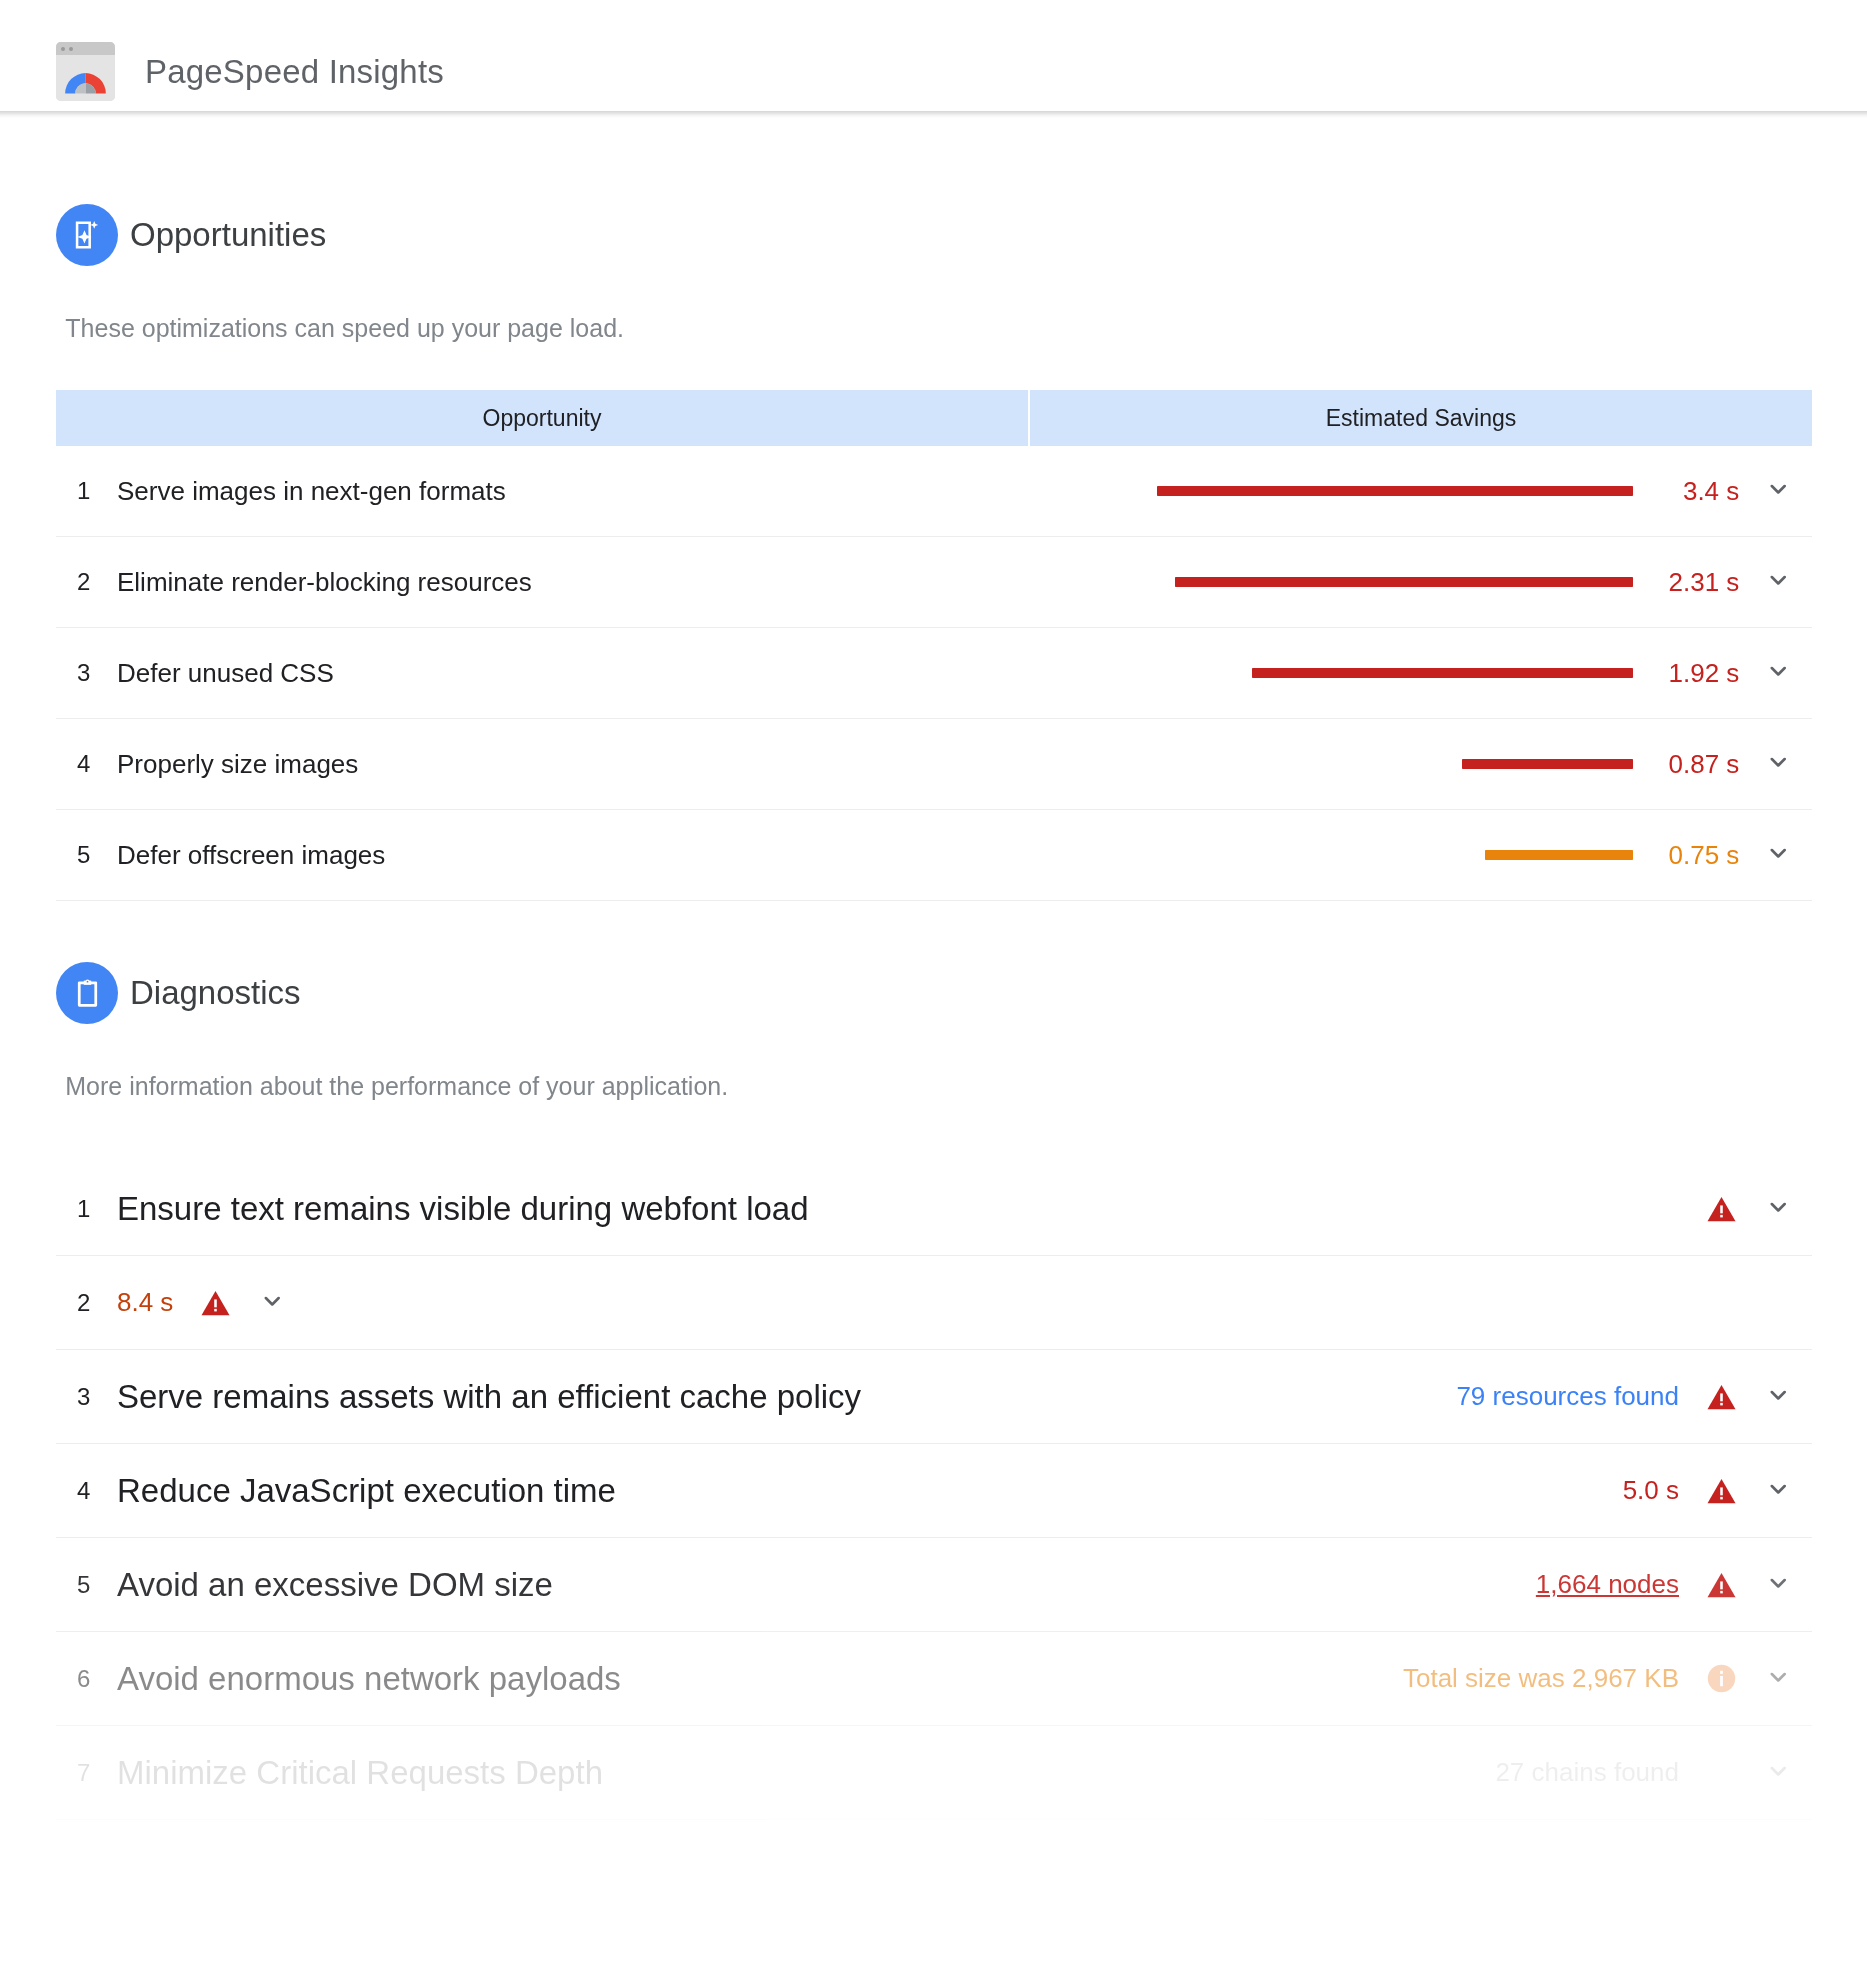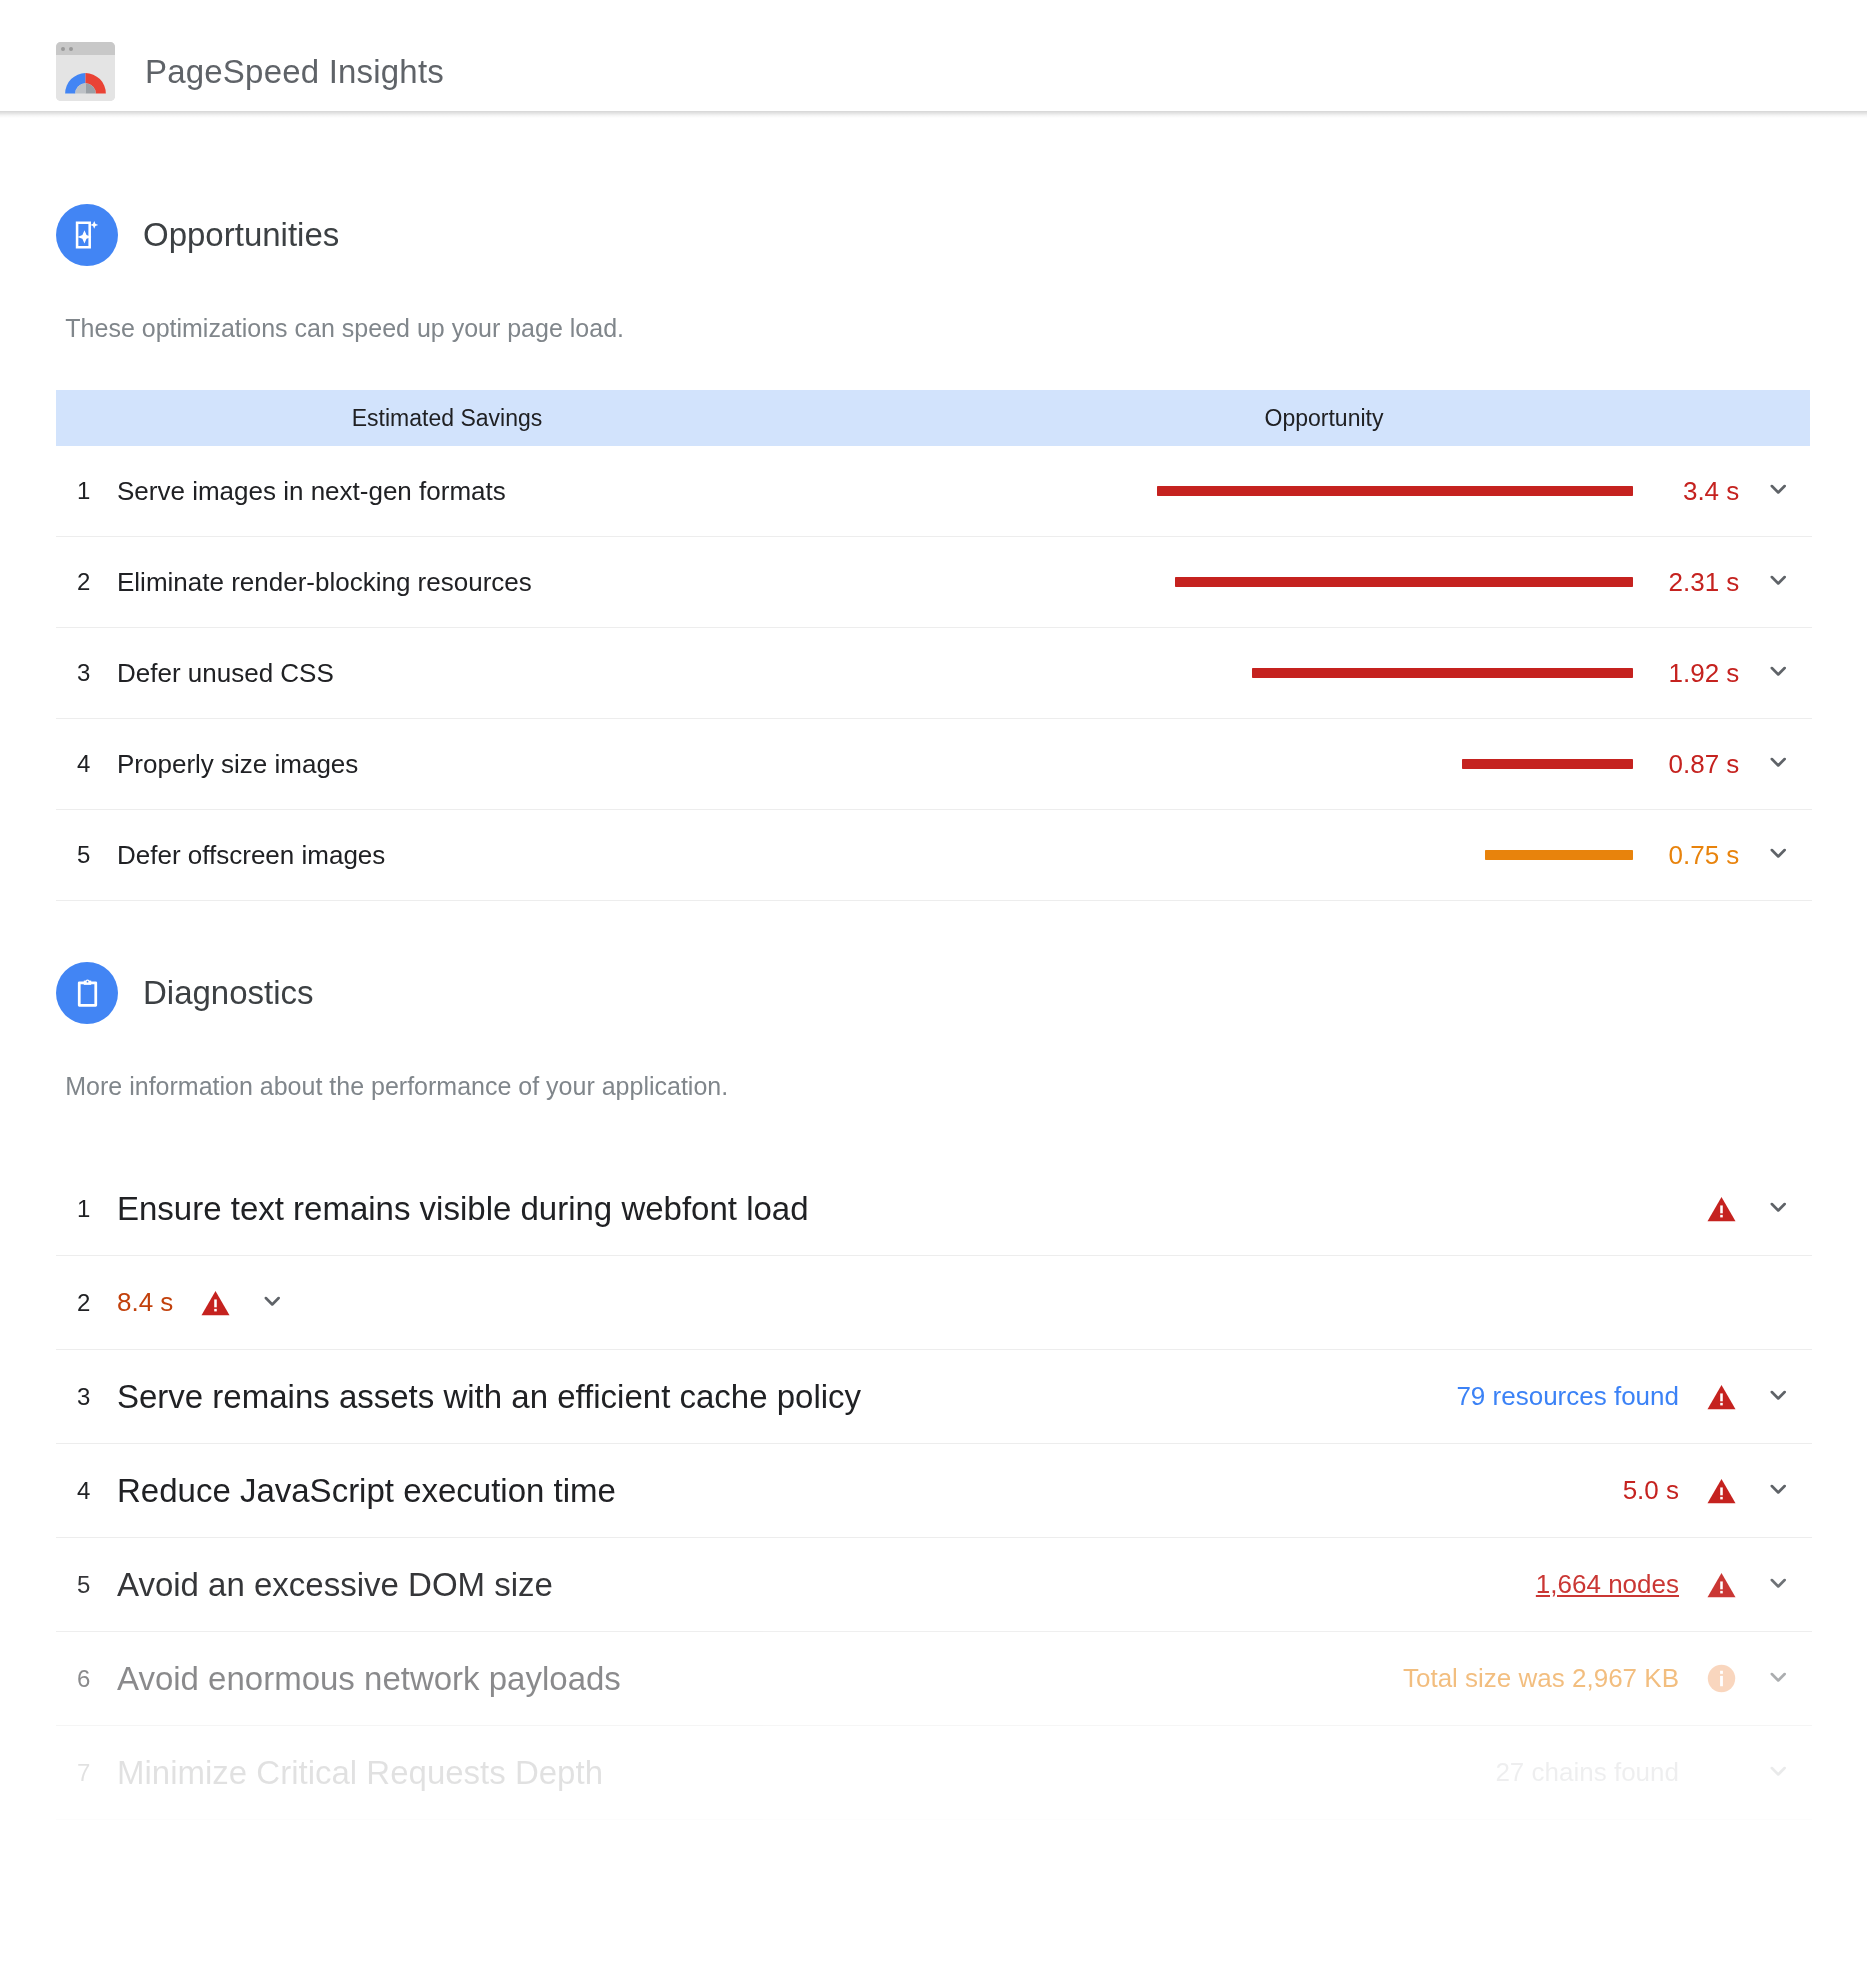--- a/index.html
+++ b/index.html
@@ -61,21 +61,21 @@
   }
 
   
   .page { padding: 0 56px; position: relative; }
 
   .section { margin-top: 0; }
 
   .section-head {
     display: flex;
     align-items: center;
-    gap: 25px;
+    gap: 12px;
     padding-top: 61px;
   }
   .section-icon {
     width: 62px; height: 62px;
     border-radius: 50%;
     background: #4285f4;
     display: flex;
     align-items: center;
     justify-content: center;
     flex: 0 0 auto;
@@ -225,22 +225,22 @@
           <path d="M10.2 8.6l1.45 3.45 3.5 1.28-3.5 1.27-1.45 3.45-1.45-3.45-3.5-1.27 3.5-1.28z" fill="#fff"></path>
         </svg>
       </div>
       <div class="section-title">Opportunities</div>
     </div>
 
     <div class="section-desc">These optimizations can speed up your page load.</div>
 
     <div class="opp-table">
       <div class="opp-thead">
+        <div class="opp-th c1">Opportunity</div>
         <div class="opp-th c2">Estimated Savings</div>
-        <div class="opp-th c1">Opportunity</div>
       </div>
       <div id="opp-rows">
           <div class="opp-row">
             <div class="opp-idx">1</div>
             <div class="opp-name">Serve images in next-gen formats</div>
             <div class="opp-meter">
               <div class="meter-bar" style="width:476px;background:#c5221f;"></div>
             </div>
             <div class="opp-val" style="color:#c5221f;">3.4 s</div>
             <div class="chev">

